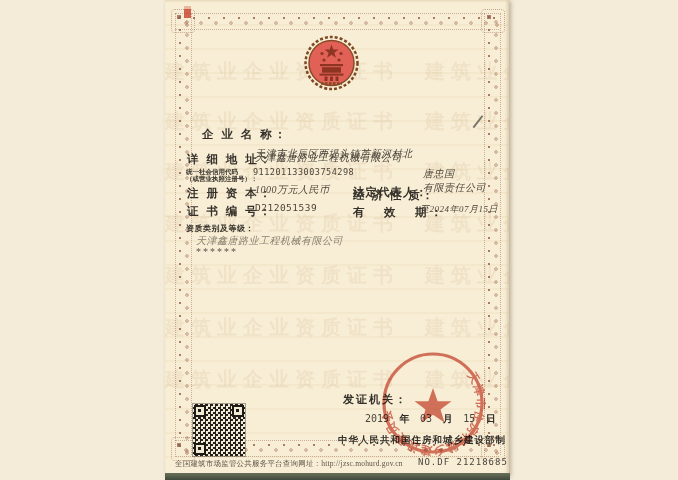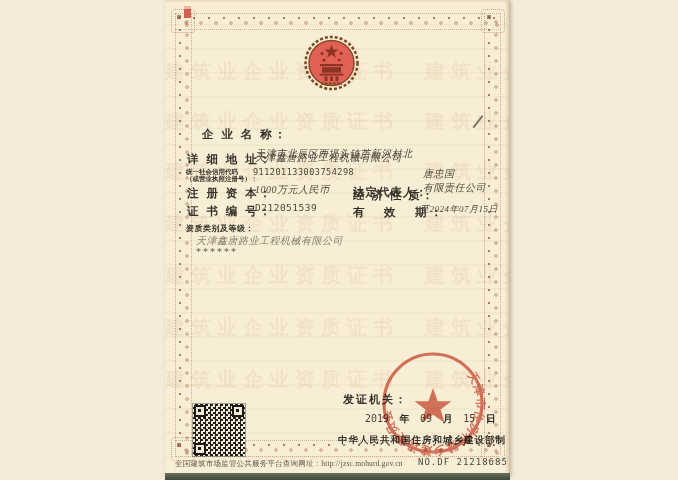--- a/index.html
+++ b/index.html
@@ -135,21 +135,21 @@
     <div class="val" style="left:255px;top:203px;font-size:9px;">至2024年07月15日</div>
 
     <div class="lab" style="left:21px;top:223px;font-size:8px;letter-spacing:.5px;">资质类别及等级：</div>
     <div class="val gray" style="left:31px;top:234px;">天津鑫唐路业工程机械有限公司</div>
     <div class="val" style="left:31px;top:246px;font-style:normal;color:#565048;letter-spacing:2px;">******</div>
 
     <div class="authority">发证机关：</div>
     <div class="dateline">
       <span class="num">2019</span>
       <span class="unit">年</span>
-      <span class="num">09</span>
+      <span class="num">03</span>
       <span class="unit">月</span>
       <span class="num">15</span>
       <span class="unit">日</span>
     </div>
     <div class="maker">中华人民共和国住房和城乡建设部制</div>
 
     <div class="seal">
       <svg width="106" height="106" viewBox="0 0 106 106">
         <defs>
           <path id="sealArc" d="M 53 97 A 44 44 0 1 1 53.01 97" transform="rotate(180 53 53)"></path>

